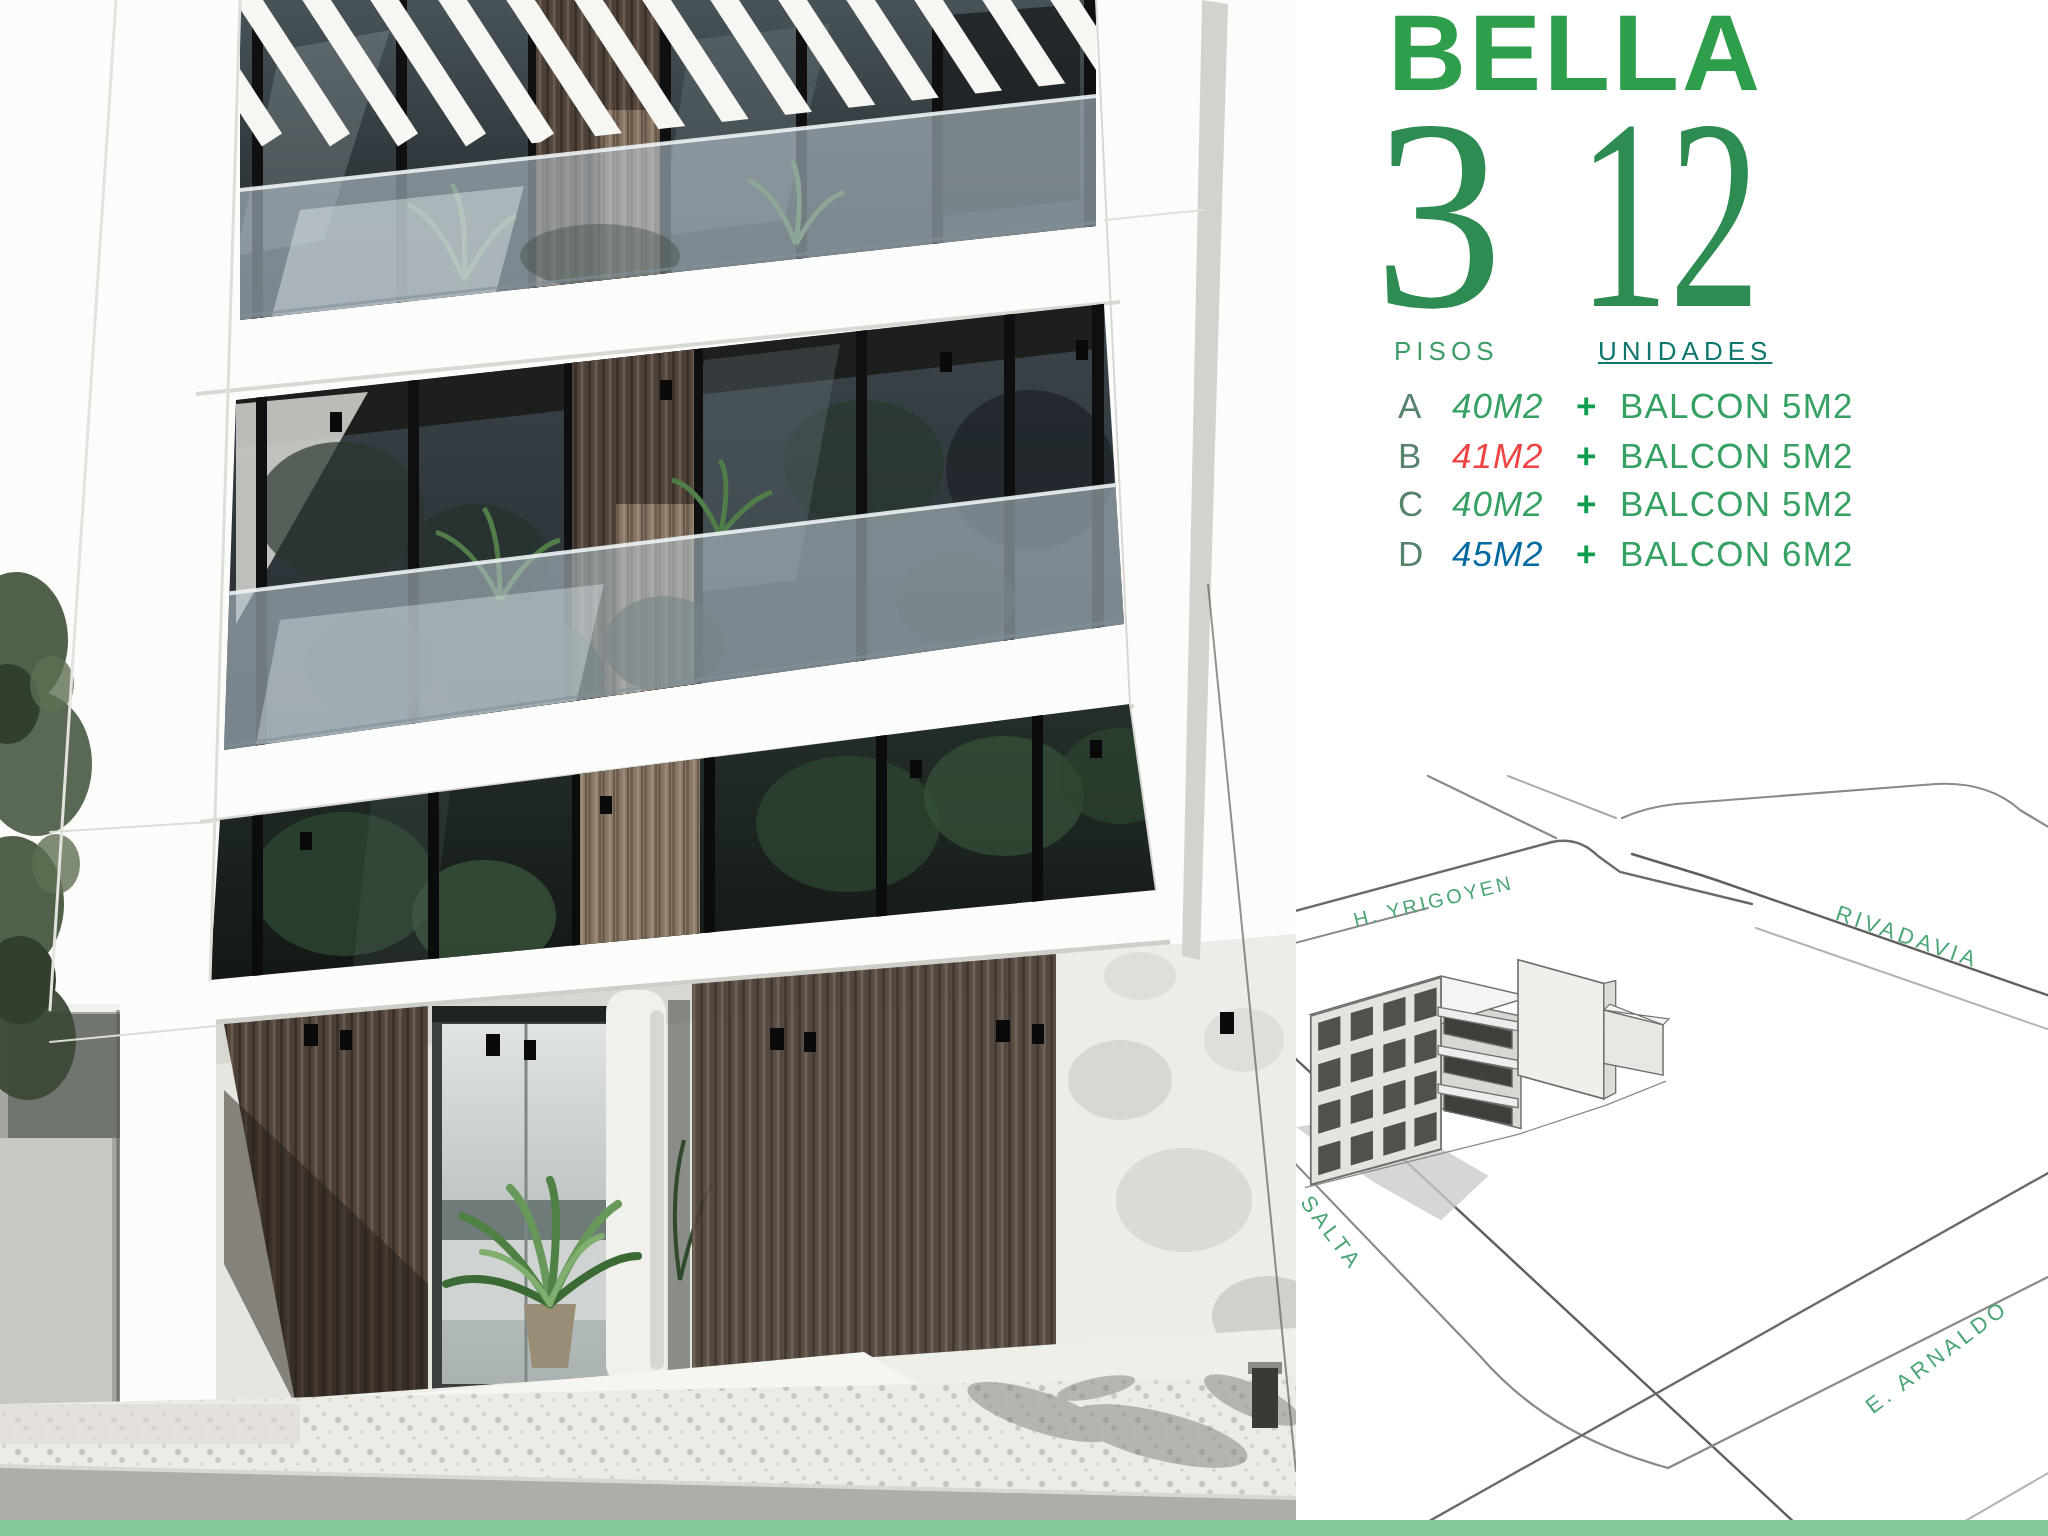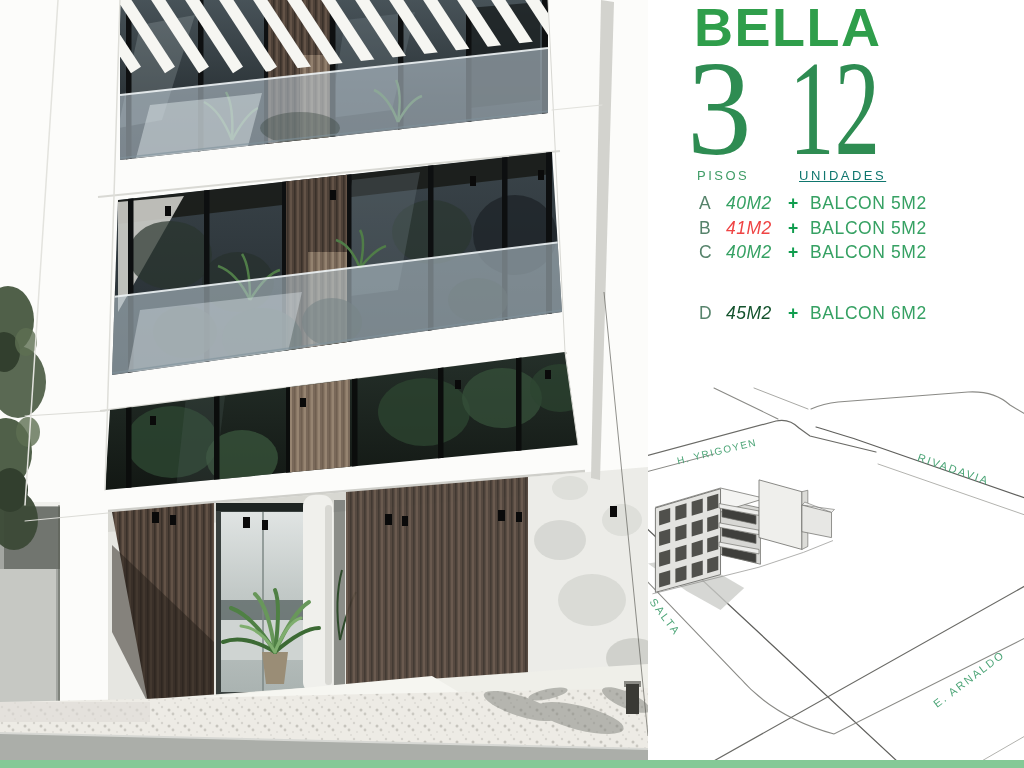--- a/index.html
+++ b/index.html
@@ -377,23 +377,23 @@
       <span class="u-balc" style="color: rgb(54, 161, 99);">BALCON 5M2</span>
     </div>
     <div class="unit-row">
       <span class="u-letter" style="color: rgb(86, 131, 107);">C</span>
       <span class="u-size" style="color: rgb(54, 161, 99);">40M2</span>
       <span class="u-plus" style="color: rgb(15, 157, 78);">+</span>
       <span class="u-balc" style="color: rgb(54, 161, 99);">BALCON 5M2</span>
     </div>
     <div class="unit-row">
       <span class="u-letter" style="color: rgb(86, 131, 107);">D</span>
-      <span class="u-size" style="color: #14532d;">45M2</span>
+      <span class="u-size" style="color: #0369a1;">45M2</span>
       <span class="u-plus" style="color: rgb(15, 157, 78);">+</span>
-      <span class="u-balc" style="color: rgb(54, 161, 99); margin-top: 36px;">BALCON 6M2</span>
+      <span class="u-balc" style="color: rgb(54, 161, 99);">BALCON 6M2</span>
     </div>
   </div>
 
   <div class="map">
     <svg width="376" height="382" viewBox="0 0 376 382" xmlns="http://www.w3.org/2000/svg">
 
       <g fill="none" stroke-linecap="round">
         <path d="M66,10 L130,41" stroke="#8a8a86" stroke-width="1.1"></path>
         <path d="M106,10 L160,31" stroke="#a9a9a5" stroke-width="1"></path>
         <path d="M-6,79 L128,43 C137,41 145,44 151,50 L162,58 L228,74" stroke="#6a6a66" stroke-width="1.2"></path>

